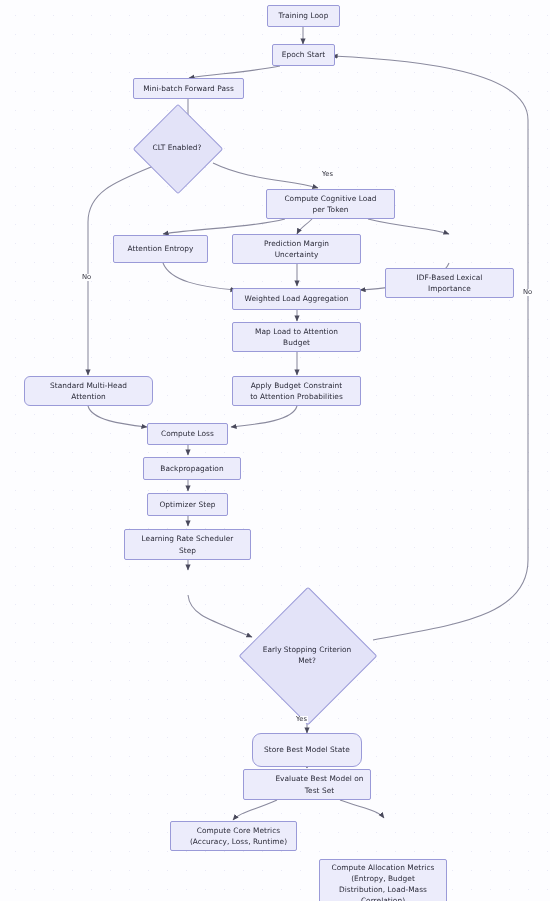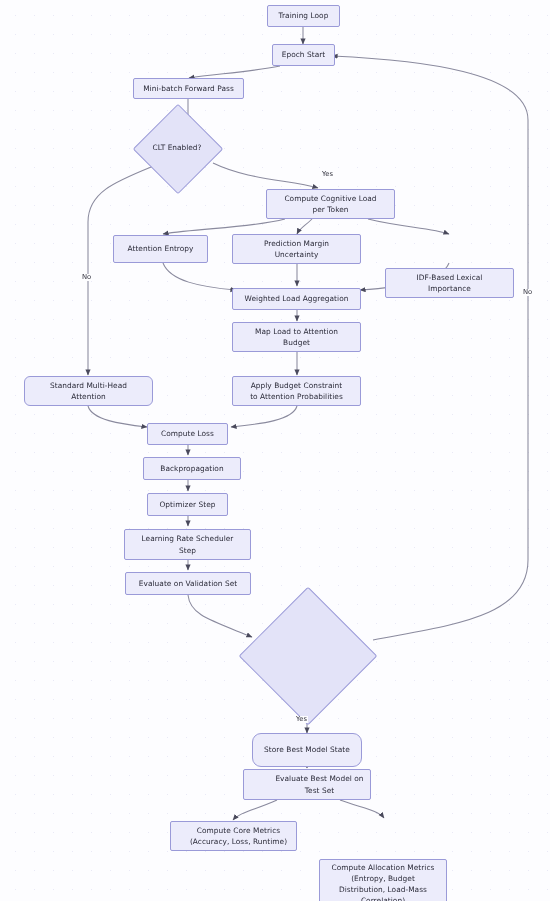--- a/index.html
+++ b/index.html
@@ -158,23 +158,24 @@
 
   <div class="node" style="left:147px;top:423px;width:81px;height:22px;">Compute Loss</div>
 
   <div class="node" style="left:143px;top:457px;width:98px;height:23px;">Backpropagation</div>
 
   <div class="node" style="left:147px;top:493px;width:81px;height:23px;">Optimizer Step</div>
 
   <div class="node" style="left:124px;top:529px;width:127px;height:31px;white-space:pre-line;">Learning Rate Scheduler
 Step</div>
 
-  <div class="node" style="left:125px;top:572px;width:126px;height:23px;">Evaluate on Validation Set</div>
 
   <div class="decision" style="left:259px;top:607px;width:96px;height:96px;"></div>
+  <div class="decision-label" style="left:240px;top:641px;width:134px;height:28px;white-space:pre-line;">Early Stopping Criterion
+Met?</div>
 
   <div class="node" style="left:252px;top:733px;width:110px;height:34px;border-radius:9px;">Store Best Model State</div>
 
   <div class="node" style="left:243px;top:769px;width:128px;height:31px;white-space:pre-line;padding-left:29px;">Evaluate Best Model on
 Test Set</div>
 
   <div class="node" style="left:170px;top:821px;width:127px;height:30px;white-space:pre-line;padding-left:14px;">Compute Core Metrics
 (Accuracy, Loss, Runtime)</div>
 
   <div class="node" style="left:319px;top:811px;width:128px;height:50px;white-space:pre-line;margin-top:48px;">Compute Allocation Metrics

